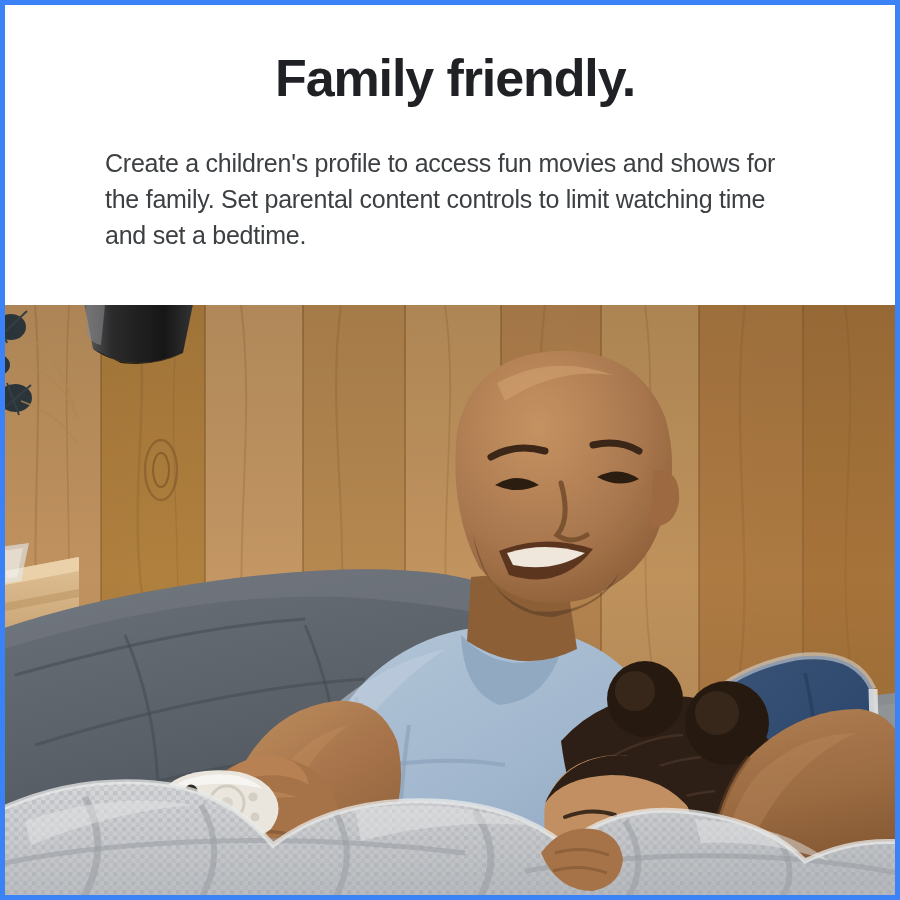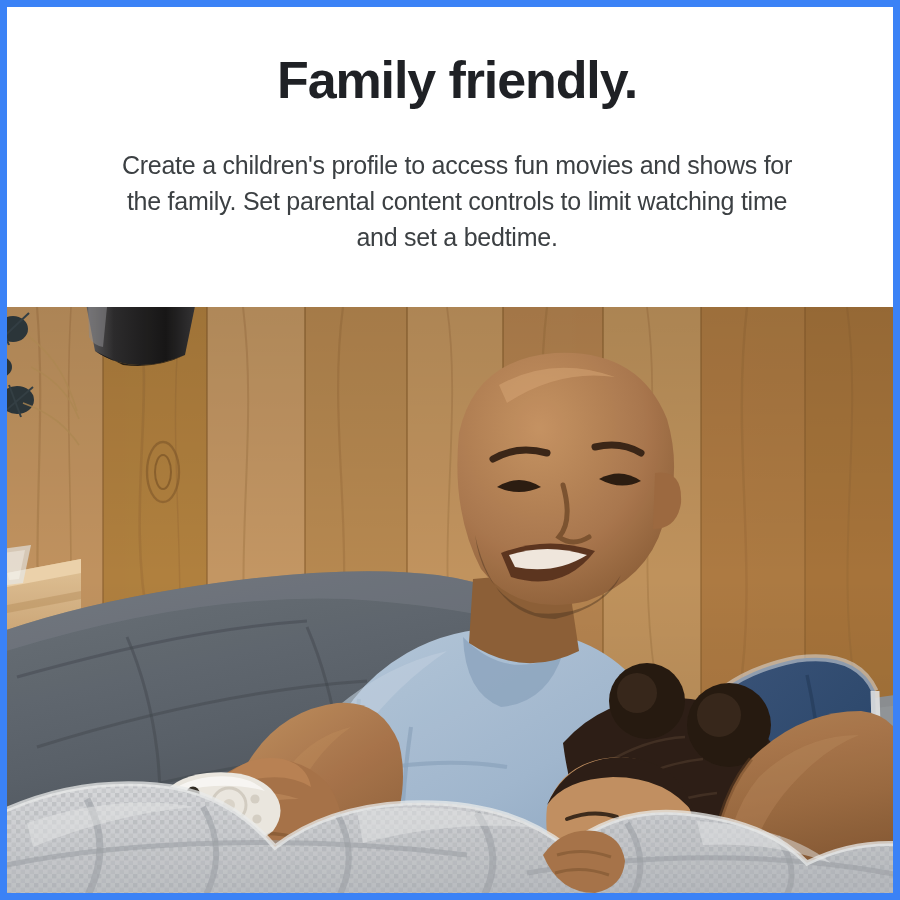--- a/index.html
+++ b/index.html
@@ -13,21 +13,21 @@
     -webkit-font-smoothing: antialiased;
   }
 
   .promo-card {
     position: relative;
     width: 900px;
     height: 900px;
     overflow: hidden;
     background: #ffffff;
     box-sizing: border-box;
-    border: 7px solid #3b82f6;
+    border: 5px solid #3b82f6;
   }
 
   
   .text-panel {
     position: absolute;
     left: 0;
     top: 0;
     width: 900px;
     height: 300px;
     background: #ffffff;
@@ -53,21 +53,21 @@
   .subcopy {
     margin: 0;
     padding: 0;
     margin-top: 41px;
     width: 700px;
     font-family: "Liberation Sans", sans-serif;
     font-size: 25px;
     font-weight: 400;
     color: #3c4043;
     line-height: 1.44;
-    text-align: center;
+    text-align: left;
     letter-spacing: -0.25px;
   }
 
   
   .photo {
     position: absolute;
     left: 0;
     top: 300px;
     width: 900px;
     height: 600px;

